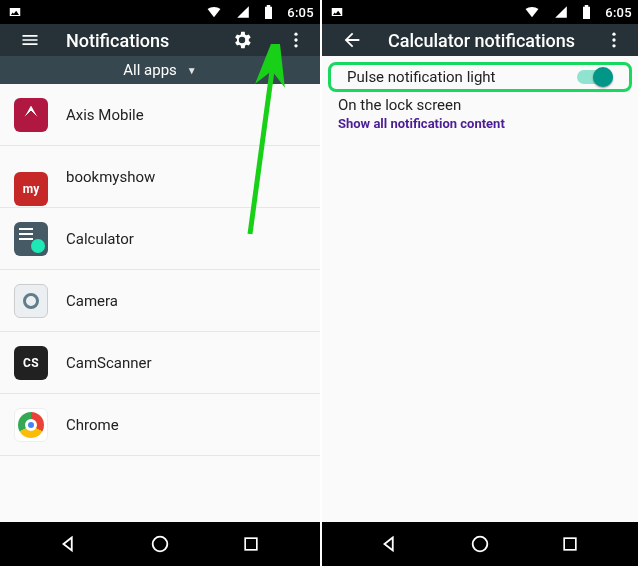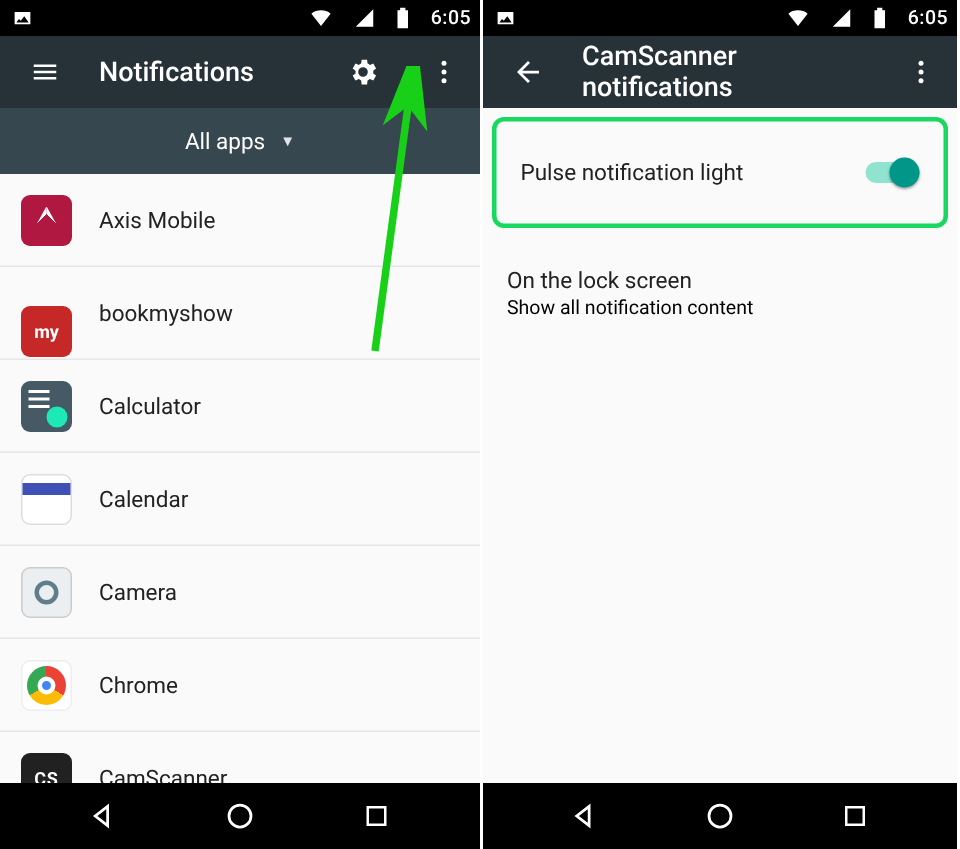--- a/index.html
+++ b/index.html
@@ -16,27 +16,27 @@
   .phone + .phone { border-left: 2px solid #fff; width: 318px; }
   .statusbar {
     height: 24px; background:#000; color:#fff;
     display:flex; align-items:center; justify-content:flex-end;
     padding: 0 6px; font-size:12px; gap:14px;
   }
   .statusbar .sb-left-icon { margin-right:auto; margin-left:2px; }
   .sb-icon svg { display:block; }
   .sb-time { font-weight:500; letter-spacing:0.3px; font-size:13px; }
   .appbar {
-    height: 48px; background:#263238; color:#fff;
+    height: 32px; background:#263238; color:#fff;
     display:flex; align-items:center; padding:0 6px 0 12px; gap:18px;
   }
   .appbar .title { font-size:18px; font-weight:500; flex:1; }
   .appbar .ico-btn { width:36px; height:36px; display:flex; align-items:center; justify-content:center; cursor:pointer; }
   .spinnerbar {
-    height: 44px; background:#37474f; color:#fff;
+    height: 28px; background:#37474f; color:#fff;
     display:flex; align-items:center; justify-content:center; gap:10px;
     font-size:15px; cursor:pointer;
   }
   .spinnerbar .caret { font-size:10px; opacity:0.85; }
   .list { flex:1; background:#fafafa; overflow:hidden; }
   .row {
     height:62px; display:flex; align-items:center; gap:18px;
     padding:0 14px; border-bottom:1px solid #e6e6e6; background:#fafafa;
     cursor:pointer;
   }
@@ -59,24 +59,24 @@
   .icon-chrome { background:#fff; border-radius:50%; position:relative; border:1px solid #eee; }
   .icon-chrome::before{ content:""; position:absolute; inset:3px; border-radius:50%;
     background: conic-gradient(#ea4335 0 120deg,#fbbc05 120deg 240deg,#34a853 240deg 360deg); }
   .icon-chrome::after{ content:""; position:absolute; inset:10px; border-radius:50%; background:#4285f4; border:3px solid #fff; }
   .navbar {
     height:44px; background:#000; display:flex; align-items:center; justify-content:space-evenly;
   }
   .navbar .nav-btn { width:44px; height:44px; display:flex; align-items:center; justify-content:center; cursor:pointer; }
   .navbar svg { stroke:#fff; fill:none; stroke-width:2; }
   
-  .setting-row { padding:24px 16px; display:flex; align-items:center; gap:12px; background:#fafafa;justify-content:center; }
+  .setting-row { padding:2px 16px; display:flex; align-items:center; gap:12px; background:#fafafa;justify-content:center; }
   .setting-row .texts { flex:1; }
   .setting-row .primary { font-size:15px; color:#222; }
-  .setting-row .secondary { font-size:13px; color:#000000; margin-top:2px; }
+  .setting-row .secondary { font-size:13px; color:#4c1d95; margin-top:2px;font-weight:bold; }
   .highlight-box { border:3px solid #18d860; border-radius:8px; margin:6px 6px 2px 6px; }
   .switch { width:36px; height:20px; position:relative; }
   .switch .track { position:absolute; inset:3px 0; background:#8fe3cf; border-radius:10px; }
   .switch .thumb { position:absolute; right:0; top:0; width:20px; height:20px; border-radius:50%; background:#009688; box-shadow:0 1px 2px rgba(0,0,0,0.4); }
   
   .arrow-overlay { position:absolute; pointer-events:none; }
 </style>
 </head>
 <body>
 
@@ -140,37 +140,30 @@
       </div>
       <div class="row">
         <div class="icon icon-bms">my</div>
         <div class="label">bookmyshow</div>
       </div>
       <div class="row">
         <div class="icon icon-calc"></div>
         <div class="label">Calculator</div>
       </div>
       <div class="row">
-        <div class="icon icon-cal">
-            <div class="bar"></div>
-            <span>31</span>
-          </div>
-        <div class="label">Calendar</div>
-      </div>
-      <div class="row">
         <div class="icon icon-cam"></div>
         <div class="label">Camera</div>
       </div>
       <div class="row">
+        <div class="icon icon-cs">CS</div>
+        <div class="label">CamScanner</div>
+      </div>
+      <div class="row">
         <div class="icon icon-chrome"></div>
         <div class="label">Chrome</div>
-      </div>
-      <div class="row">
-        <div class="icon icon-cs">CS</div>
-        <div class="label">CamScanner</div>
       </div>
 
     </div>
 
     <div class="navbar">
       <div class="nav-btn">
         <svg width="22" height="22" viewBox="0 0 24 24">
             <path d="M15 5 L6 12 L15 19 Z" fill="none" stroke="#fff"></path>
           </svg>
       </div>
@@ -211,21 +204,21 @@
       </span>
       <span class="sb-time">6:05</span>
     </div>
 
     <div class="appbar">
       <div class="ico-btn">
         <svg width="22" height="22" viewBox="0 0 24 24">
             <path fill="#fff" d="M20 11H7.8l5.6-5.6L12 4l-8 8 8 8 1.4-1.4L7.8 13H20v-2z"></path>
           </svg>
       </div>
-      <div class="title">CamScanner notifications</div>
+      <div class="title">Calculator notifications</div>
       <div class="ico-btn">
         <svg width="20" height="20" viewBox="0 0 24 24">
             <circle fill="#fff" cx="12" cy="5" r="2"></circle>
             <circle fill="#fff" cx="12" cy="12" r="2"></circle>
             <circle fill="#fff" cx="12" cy="19" r="2"></circle>
           </svg>
       </div>
     </div>
 
     <div class="list">

